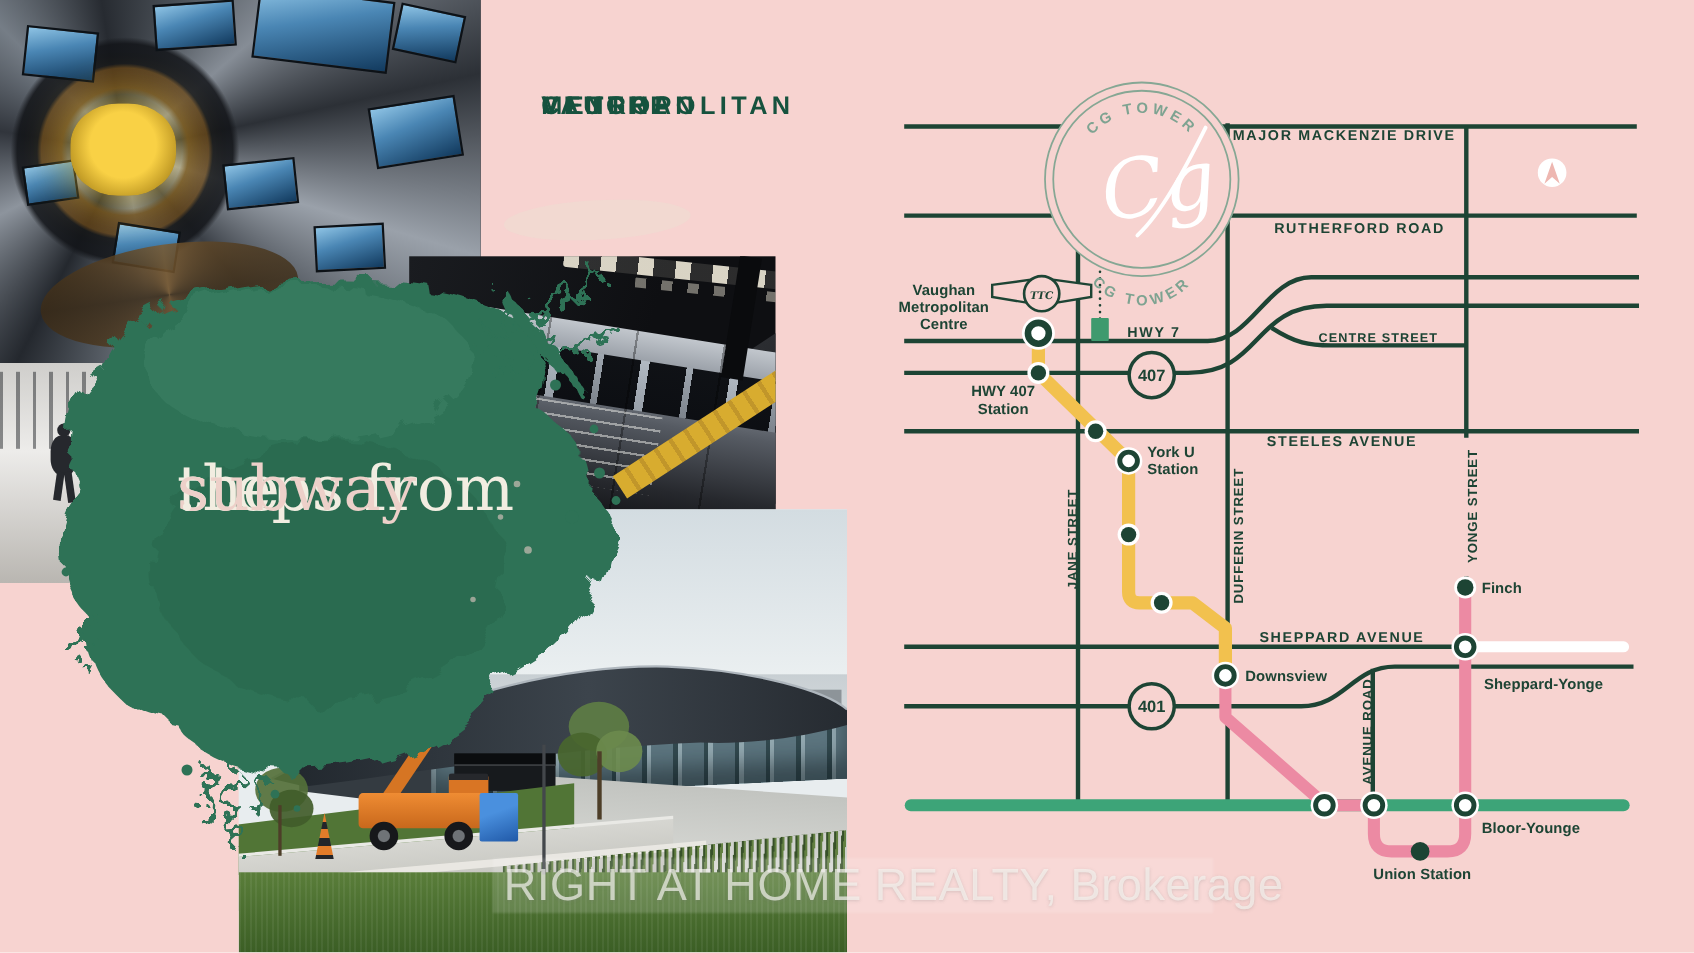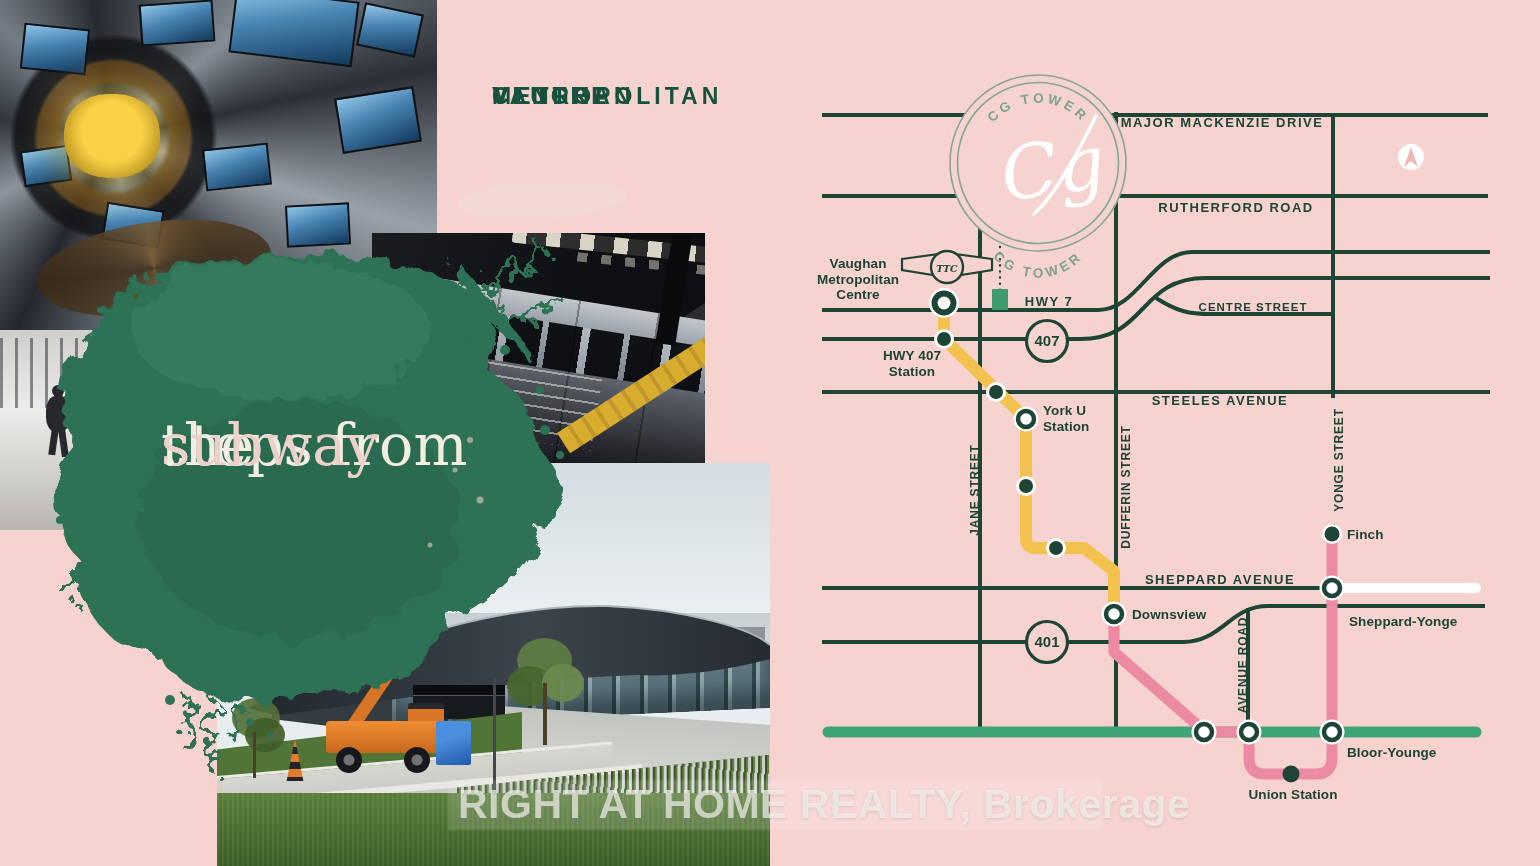--- a/index.html
+++ b/index.html
@@ -105,21 +105,21 @@
 
   
   .splash-svg{left:0;top:0;width:1540px;height:866px;z-index:2;pointer-events:none;}
   .smudge{left:458px;top:182px;width:170px;height:36px;border-radius:50%;background:rgba(235,224,210,.45);transform:rotate(-3deg);z-index:1;}
   .tagline{left:161px;top:414px;width:360px;z-index:3;font-family:"DejaVu Serif",serif;
     font-size:57px;line-height:62px;color:#f2ede1;}
   .tagline .accent{color:#edd0c9;}
   .heading{left:492px;top:79px;z-index:3;color:#16523e;font-weight:700;font-size:23px;
     letter-spacing:4px;line-height:34px;}
   .watermark-band{left:448px;top:780px;width:655px;height:50px;background:rgba(255,255,255,.15);z-index:5;filter:blur(1px);}
-  .watermark{left:458px;top:781px;z-index:6;font-size:41px;font-weight:700;letter-spacing:.5px;
+  .watermark{left:458px;top:781px;z-index:6;font-size:41px;font-weight:400;letter-spacing:.5px;
     color:rgba(246,244,240,.68);text-shadow:0 1px 3px rgba(120,120,120,.25);}
 
   
   .map-svg{left:0;top:0;width:1540px;height:866px;z-index:4;}
   .road{stroke:#1d4434;stroke-width:4;fill:none;}
   .road-lbl{font:700 13px "Liberation Sans",sans-serif;fill:#1d4434;letter-spacing:1.5px;}
   .road-lbl-sm{font:700 11.5px "Liberation Sans",sans-serif;fill:#1d4434;letter-spacing:1px;}
   .v-lbl{font:700 12px "Liberation Sans",sans-serif;fill:#1d4434;letter-spacing:.8px;}
   .stn-lbl{font:700 13.5px "Liberation Sans",sans-serif;fill:#1d4434;letter-spacing:.1px;}
   .shield-lbl{font:700 15px "Liberation Sans",sans-serif;fill:#1d4434;}

